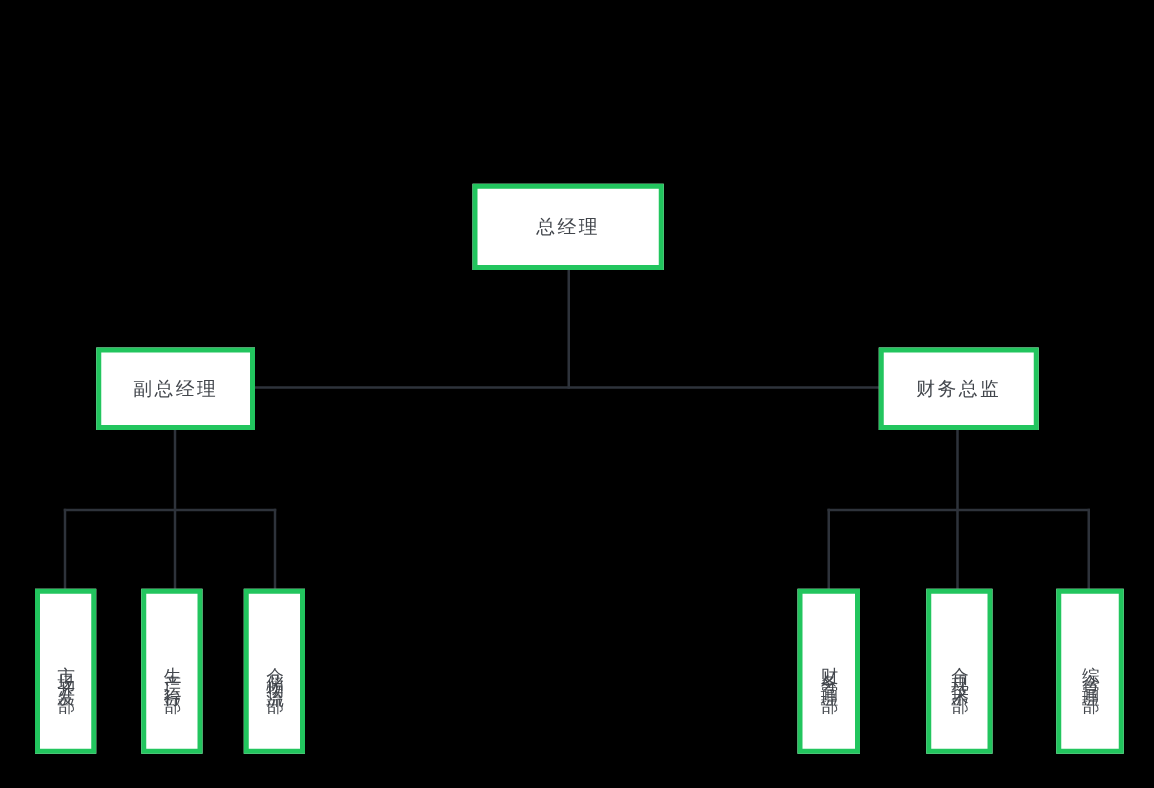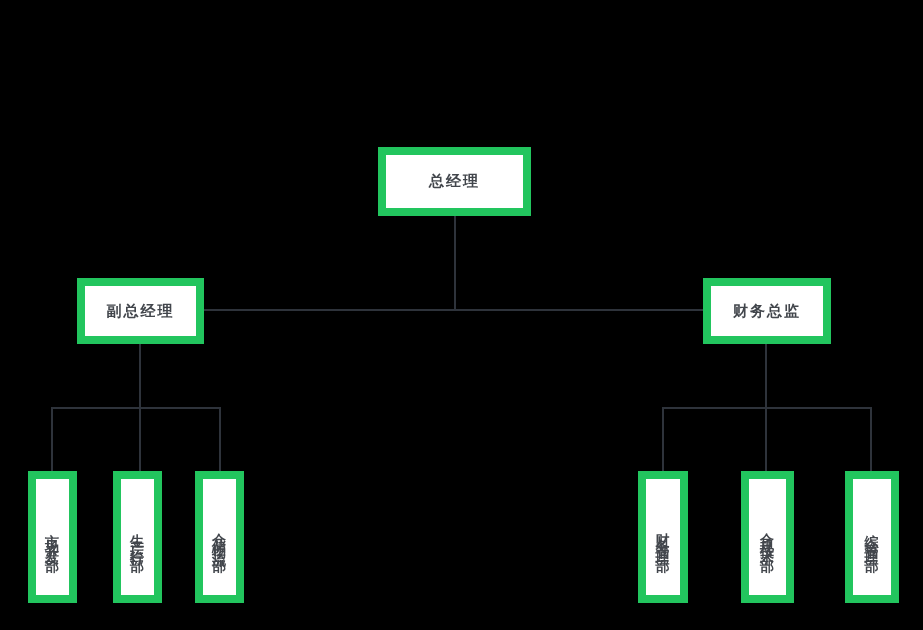--- a/index.html
+++ b/index.html
@@ -22,30 +22,29 @@
     width: 912px;
     text-align: center;
     font-size: 23px;
     font-weight: bold;
     letter-spacing: 1px;
     color: #383c42;
   }
   .node {
     position: absolute;
     background: #ffffff;
-    border: 8px solid #22c55e;
+    border: 4px solid #22c55e;
     box-sizing: border-box;
     display: flex;
     align-items: center;
     justify-content: center;
     color: #42464c;
     font-size: 15px;
     letter-spacing: 2px;
     text-align: center;
-    font-weight: bold;
   }
   .node.vertical {
     writing-mode: vertical-rl;
     text-orientation: upright;
     font-size: 14px;
     letter-spacing: 6px;
   }
   .line {
     position: absolute;
     background: #2e333b;

